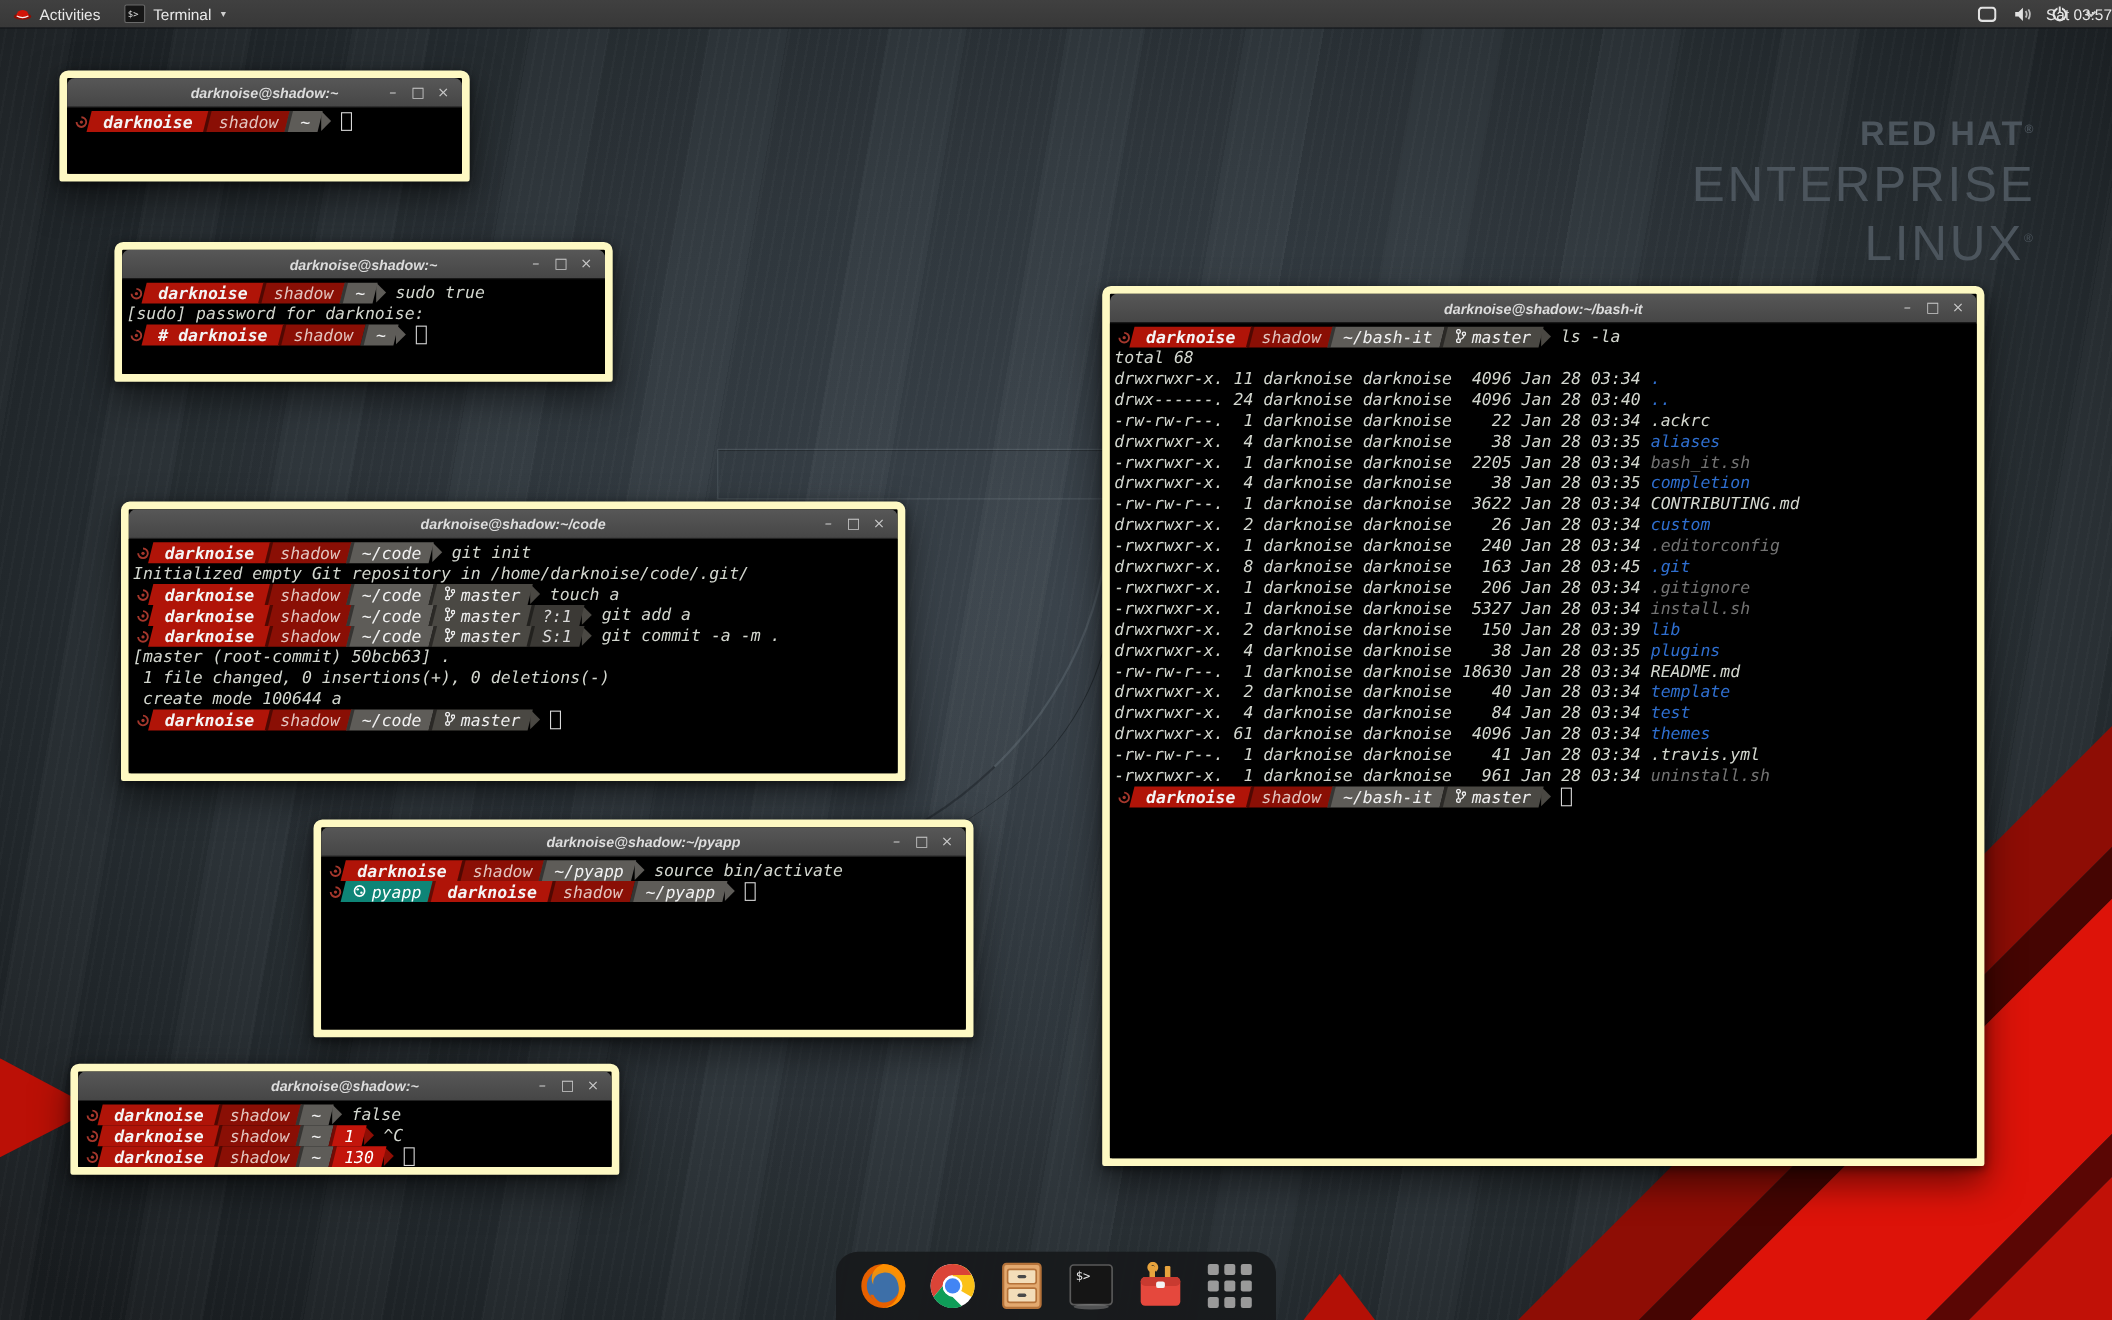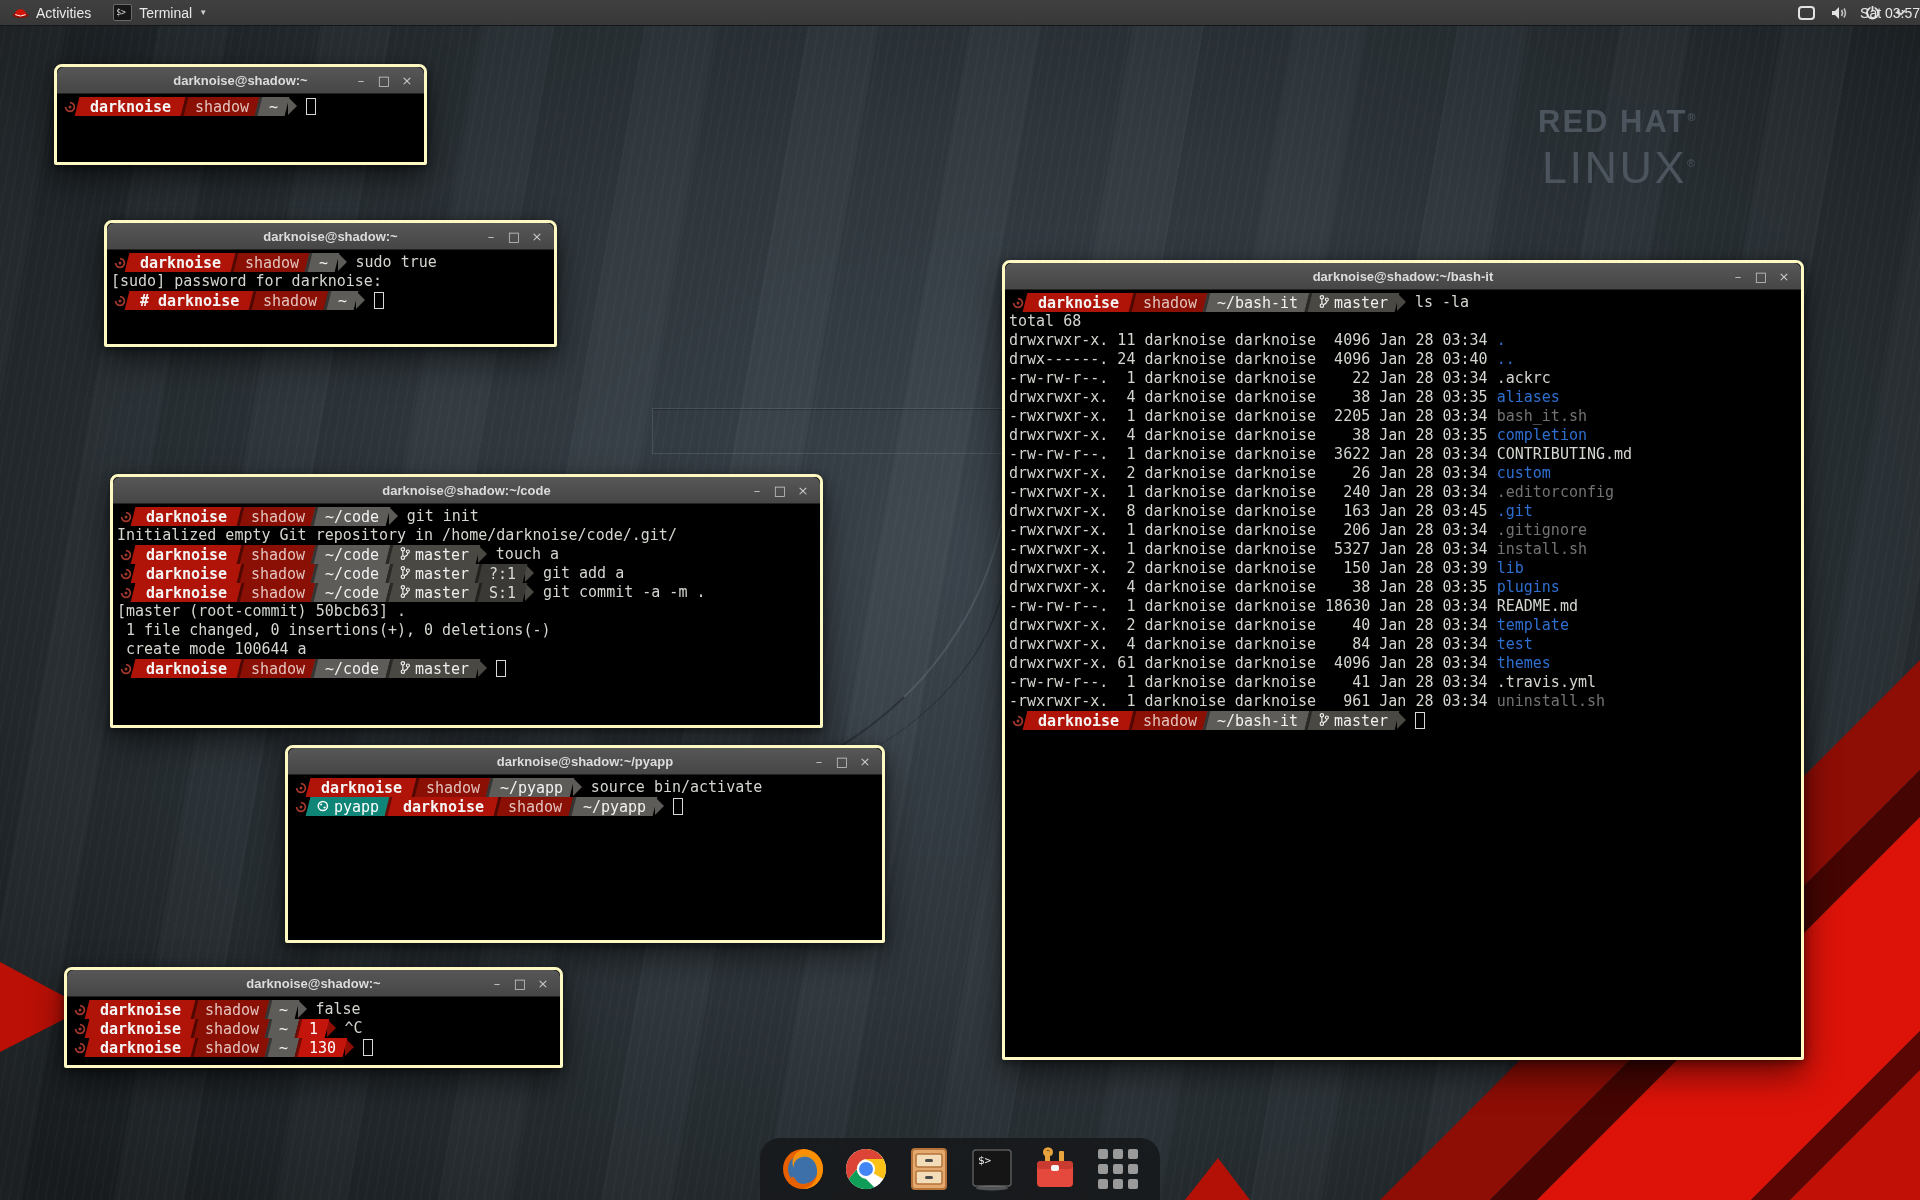--- a/index.html
+++ b/index.html
@@ -81,22 +81,22 @@
     display:flex; align-items:center; justify-content:center; gap:17px;
   }
   .dock-item { width:46px; height:46px; display:flex; align-items:center; justify-content:center; }
   .appgrid { display:grid; grid-template-columns:repeat(3,10px); grid-template-rows:repeat(3,10px); gap:5px; }
   .appgrid i { background:#9a9a9a; border-radius:2px; }
 
   
   .window {
     position:absolute; border-radius:8px 8px 2px 2px;
     box-shadow:0 14px 34px rgba(0,0,0,0.55), 0 2px 8px rgba(0,0,0,0.45);
-    border:3px solid #fef9c3; background:#000; z-index:10;
-    display:flex; flex-direction:column;
+    border:7px solid #fef9c3; background:#000; z-index:10;
+    display:flex; flex-direction:column;font-style:italic;
   }
   .titlebar {
     height:27px; flex:0 0 27px; border-radius:7px 7px 0 0;
     background:linear-gradient(#575757,#464646);
     border-bottom:1px solid #222;
     display:flex; align-items:center; position:relative;
     color:#dcdcdc; font-size:13px; font-weight:700;
   }
   .tb-title { position:absolute; left:0; right:0; text-align:center; pointer-events:none; }
   .winbtns { margin-left:auto; display:flex; align-items:center; gap:9px; padding-right:10px; z-index:2; }
@@ -126,21 +126,21 @@
   .arr-exit { border-left-color:#8e0e05; }
   .tx { line-height:19px; }
   .c-blue  { color:#2f6fd0; }
   .c-green { color:#737373; }
   .cmd { margin-left:9px; line-height:19px; }
   .cursor { width:10px; height:17px; border:1px solid #d8d8d8; margin-left:9px; align-self:center; }
 
   
   #win0 { left:54px;   top:64px;  width:373px; height:101px; }
   #win1 { left:104px;  top:220px; width:453px; height:127px; }
-  #win2 { left:110px;  top:474px; width:713px; height:254px;justify-content:space-between; }
+  #win2 { left:110px;  top:456px; width:713px; height:254px;justify-content:space-between; }
   #win3 { left:285px;  top:745px; width:600px; height:198px; }
   #win4 { left:64px;   top:967px; width:499px; height:101px; z-index:12; }
   #win5 { left:1002px; top:260px; width:802px; height:800px; z-index:14; }
 </style>
 </head>
 <body>
 
 <div class="wallpaper">
   <div class="wp-rect"></div>
   <div class="wp-arc1"></div>
@@ -149,20 +149,21 @@
     <div class="rib rib-c"></div>
     <div class="rib rib-b"></div>
     <div class="rib rib-a"></div>
     <div class="rib rib-e"></div>
     <div class="rib rib-d"></div>
     <div class="rib rib-f"></div>
     <div class="rib rib-left"></div>
   </div>
   <div class="brand">
     <div class="b1"><span>RED HAT</span><sup>®</sup></div>
+    <div class="b2">ENTERPRISE</div>
     <div class="b3"><span>LINUX</span><sup>®</sup></div>
   </div>
 </div>
 
 <div id="windows-root">
   <div class="window" id="win0">
     <div class="titlebar">
       <div class="tb-title">darknoise@shadow:~</div>
       <div class="winbtns">
         <span class="winbtn">–</span>

